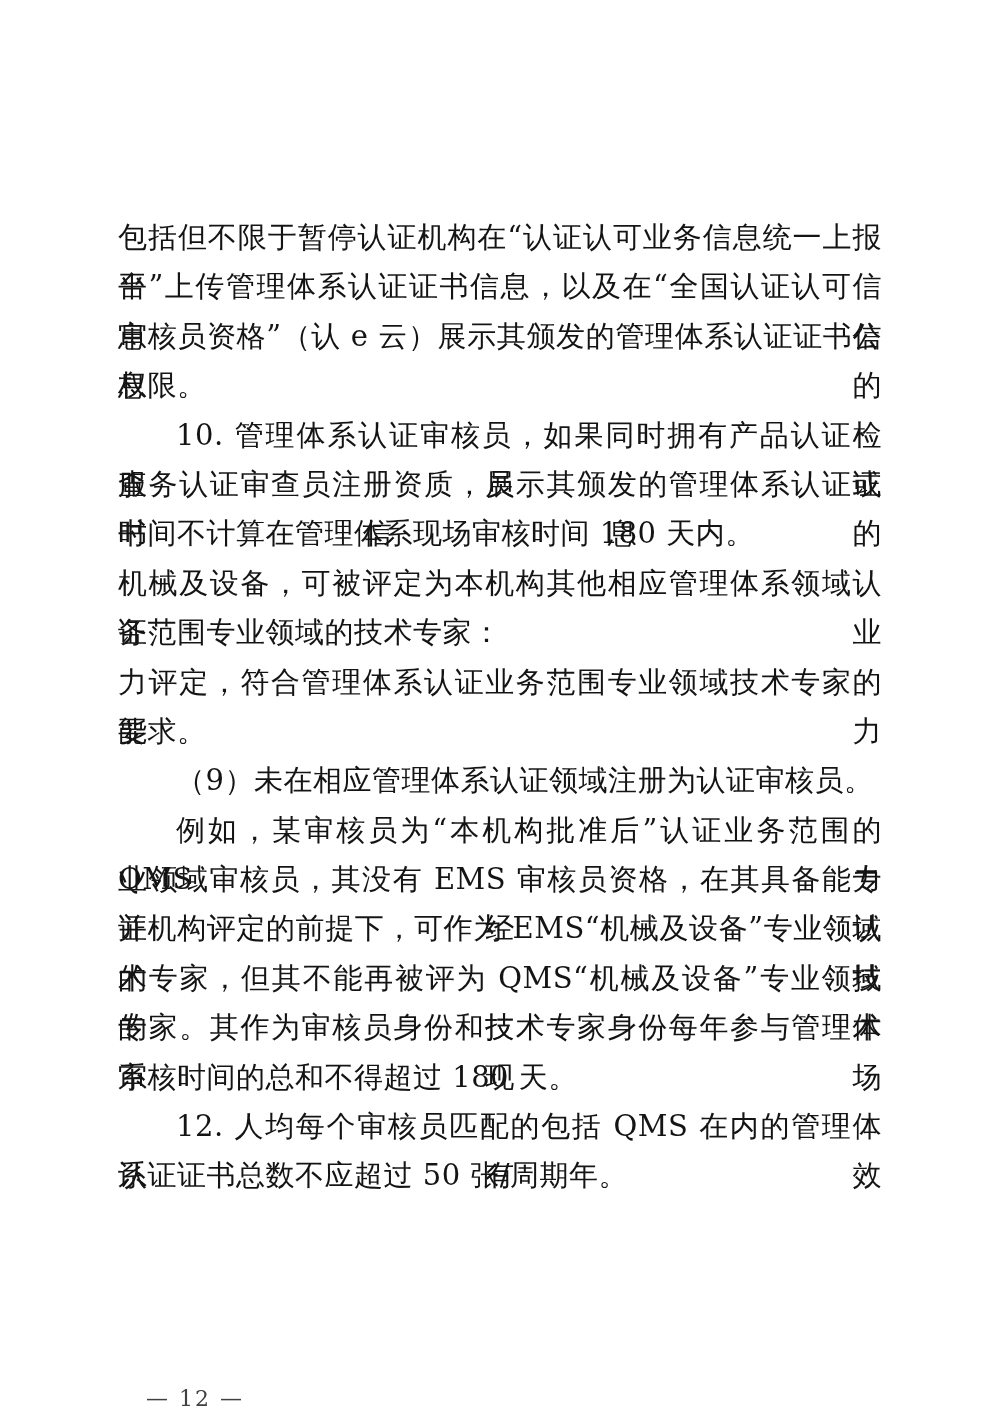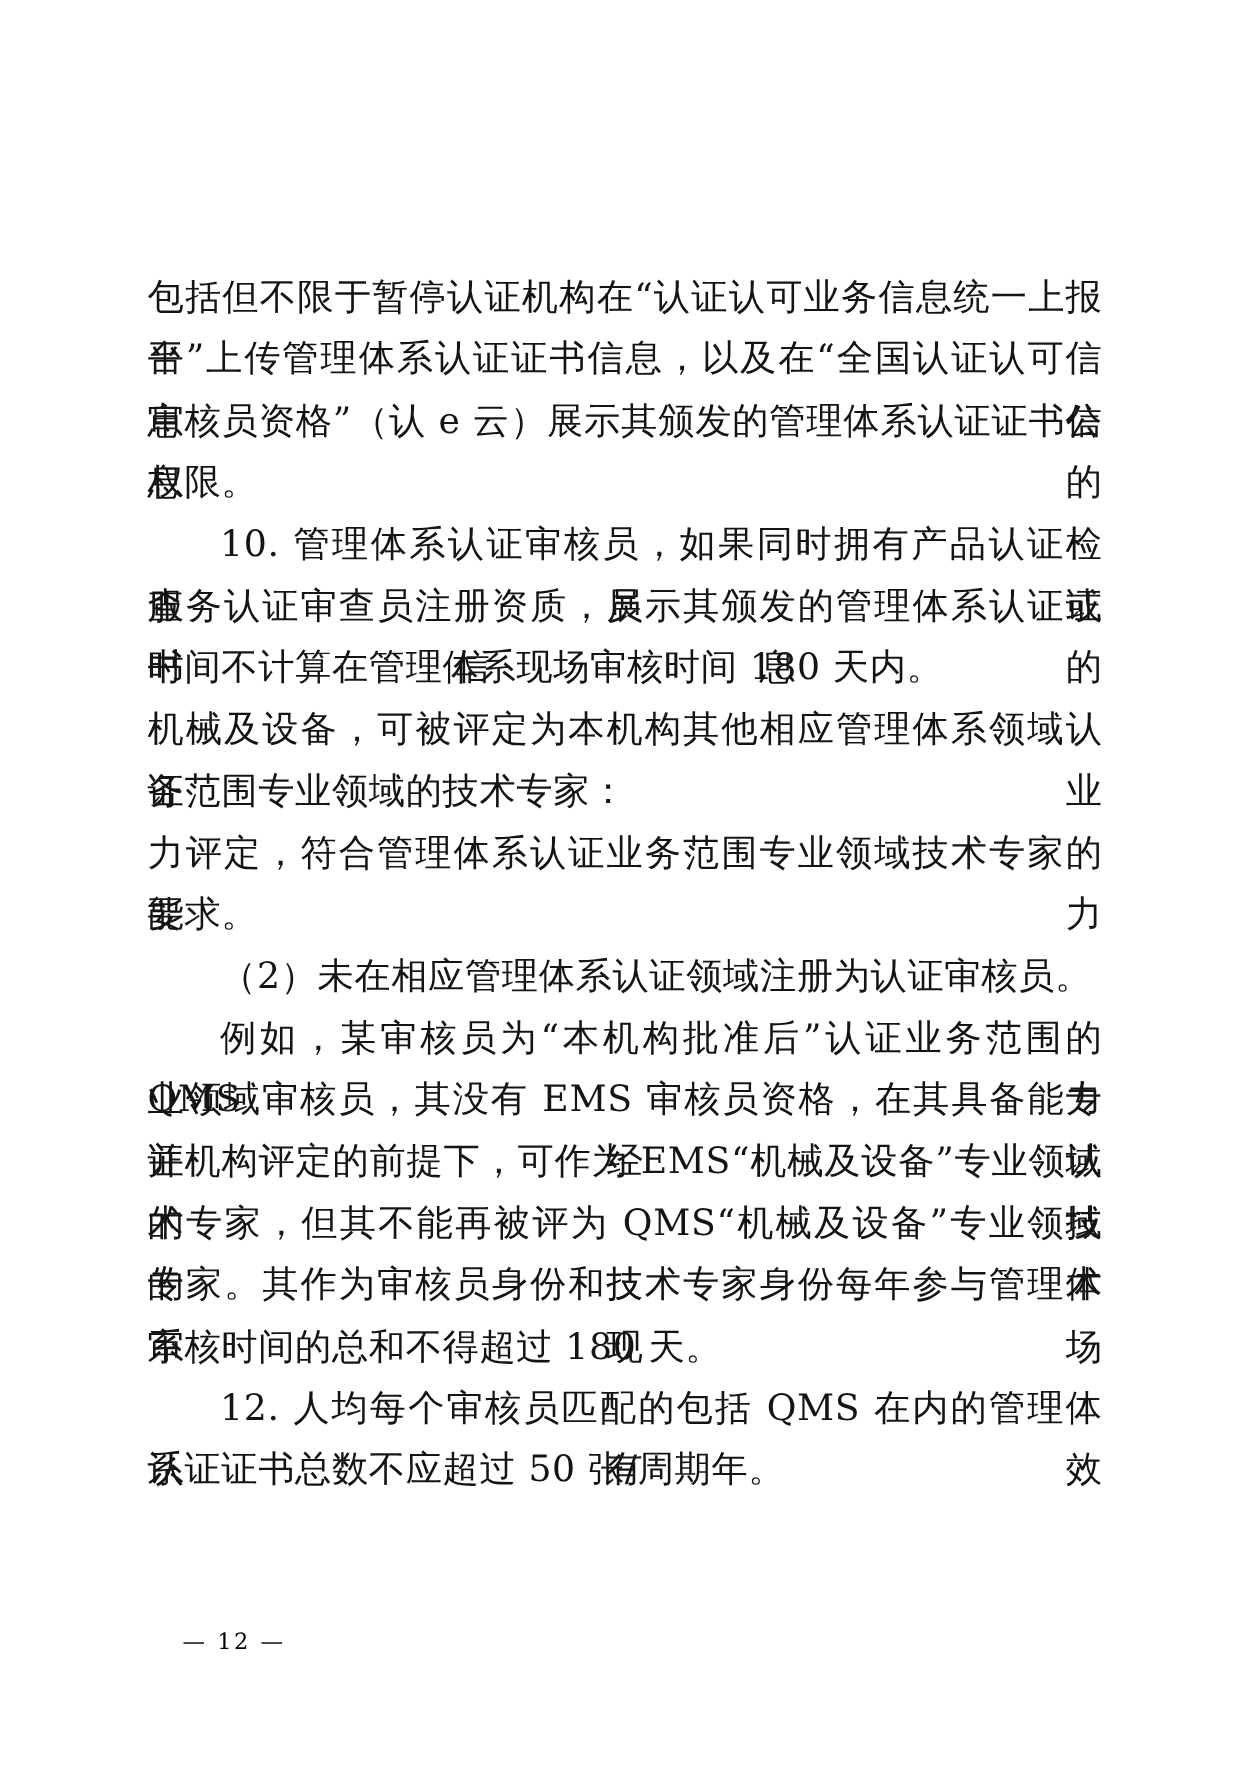--- a/index.html
+++ b/index.html
@@ -33,44 +33,44 @@
   .justify {
     text-align: justify;
     text-align-last: justify;
   }
   .indent {
     text-indent: 58px;
   }
   .footer {
     position: absolute;
     left: 146px;
-    top: 1260px;
-    font-size: 18px;
+    top: 1345px;
+    font-size: 22px;
     line-height: 32px;
     letter-spacing: 2px;
-    color: #000000;
+    color: #404040;
   }
 </style>
 </head>
 <body>
 
 <div class="page">
   <div class="textblock">
     <div class="line justify">包括但不限于暂停认证机构在“认证认可业务信息统一上报平</div>
     <div class="line justify">台”上传管理体系认证证书信息，以及在“全国认证认可信息公</div>
     <div class="line justify">审核员资格”（认 e 云）展示其颁发的管理体系认证证书信息的</div>
     <div class="line">权限。</div>
     <div class="line justify indent">10. 管理体系认证审核员，如果同时拥有产品认证检查员或</div>
     <div class="line justify">服务认证审查员注册资质，展示其颁发的管理体系认证证书信息的</div>
     <div class="line">时间不计算在管理体系现场审核时间 180 天内。</div>
     <div class="line justify">机械及设备，可被评定为本机构其他相应管理体系领域认证业</div>
     <div class="line">务范围专业领域的技术专家：</div>
     <div class="line justify">力评定，符合管理体系认证业务范围专业领域技术专家的能力</div>
     <div class="line">要求。</div>
-    <div class="line indent">（2）未在相应管理体系认证领域注册为认证审核员。</div>
+    <div class="line indent">（9）未在相应管理体系认证领域注册为认证审核员。</div>
     <div class="line justify indent">例如，某审核员为“本机构批准后”认证业务范围的 QMS 专</div>
     <div class="line justify">业领域审核员，其没有 EMS 审核员资格，在其具备能力并经认</div>
     <div class="line justify">证机构评定的前提下，可作为 EMS“机械及设备”专业领域的技</div>
     <div class="line justify">术专家，但其不能再被评为 QMS“机械及设备”专业领域的技术</div>
     <div class="line justify">专家。其作为审核员身份和技术专家身份每年参与管理体系现场</div>
     <div class="line">审核时间的总和不得超过 180 天。</div>
     <div class="line justify indent">12. 人均每个审核员匹配的包括 QMS 在内的管理体系有效</div>
     <div class="line">认证证书总数不应超过 50 张/周期年。</div>
   </div>
   <div class="footer">— 12 —</div>

